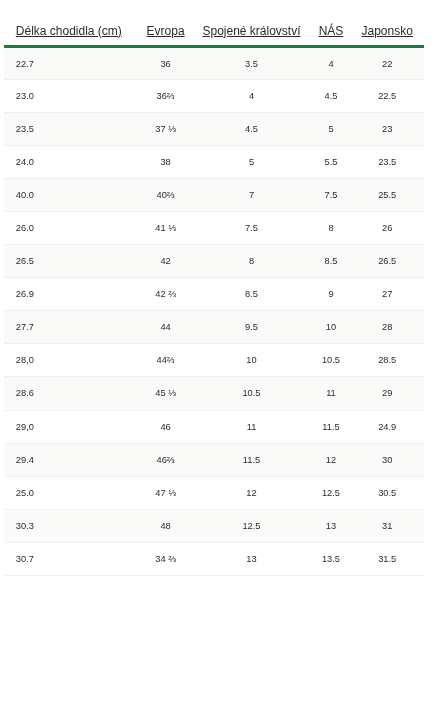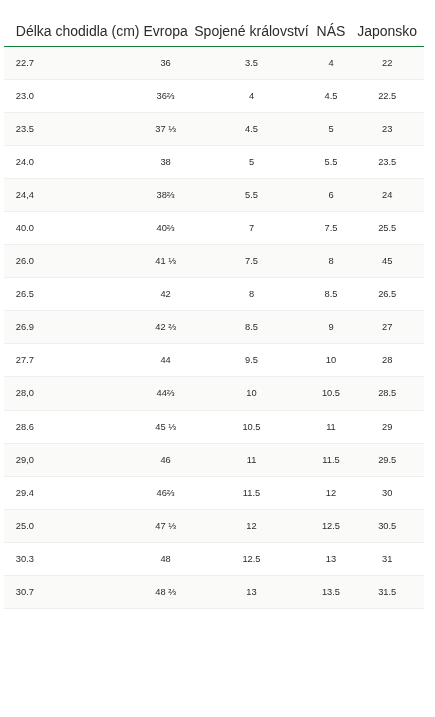--- a/index.html
+++ b/index.html
@@ -26,29 +26,30 @@
   }
 
   .size-table {
     width: 420px;
     border-collapse: collapse;
     table-layout: fixed;
   }
 
   .size-table th {
     font-weight: 400;
-    font-size: 14px;
+    font-size: 12px;
     line-height: 12px;
     color: #2b2b2b;
     text-align: center;
     height: 32.5px;
     padding: 2px 0 0 0;
-    border-bottom: 1px solid #15803d;
+    border-bottom: 3px solid #15803d;
     vertical-align: middle;
     white-space: nowrap;
+    text-decoration: underline;
   }
 
   .size-table td {
     font-size: 9.3px;
     line-height: 12px;
     color: #2b2b2b;
     text-align: center;
     height: 33.05px;
     padding: 0;
     border-bottom: 1px solid #efefef;
@@ -103,39 +104,32 @@
           <td class="col col-japan">23</td>
         </tr>
         <tr class="data-row">
           <td class="col col-foot_length">24.0</td>
           <td class="col col-europe">38</td>
           <td class="col col-uk">5</td>
           <td class="col col-us">5.5</td>
           <td class="col col-japan">23.5</td>
         </tr>
         <tr class="data-row">
-          <td class="col col-foot_length">24,4</td>
-          <td class="col col-europe">38⅔</td>
-          <td class="col col-uk">5.5</td>
-          <td class="col col-us">6</td>
-          <td class="col col-japan">24</td>
-        </tr>
-        <tr class="data-row">
           <td class="col col-foot_length">40.0</td>
           <td class="col col-europe">40⅔</td>
           <td class="col col-uk">7</td>
           <td class="col col-us">7.5</td>
           <td class="col col-japan">25.5</td>
         </tr>
         <tr class="data-row">
           <td class="col col-foot_length">26.0</td>
           <td class="col col-europe">41 ⅓</td>
           <td class="col col-uk">7.5</td>
           <td class="col col-us">8</td>
-          <td class="col col-japan">45</td>
+          <td class="col col-japan">26</td>
         </tr>
         <tr class="data-row">
           <td class="col col-foot_length">26.5</td>
           <td class="col col-europe">42</td>
           <td class="col col-uk">8</td>
           <td class="col col-us">8.5</td>
           <td class="col col-japan">26.5</td>
         </tr>
         <tr class="data-row">
           <td class="col col-foot_length">26.9</td>
@@ -163,21 +157,21 @@
           <td class="col col-europe">45 ⅓</td>
           <td class="col col-uk">10.5</td>
           <td class="col col-us">11</td>
           <td class="col col-japan">29</td>
         </tr>
         <tr class="data-row">
           <td class="col col-foot_length">29,0</td>
           <td class="col col-europe">46</td>
           <td class="col col-uk">11</td>
           <td class="col col-us">11.5</td>
-          <td class="col col-japan">29.5</td>
+          <td class="col col-japan">24.9</td>
         </tr>
         <tr class="data-row">
           <td class="col col-foot_length">29.4</td>
           <td class="col col-europe">46⅔</td>
           <td class="col col-uk">11.5</td>
           <td class="col col-us">12</td>
           <td class="col col-japan">30</td>
         </tr>
         <tr class="data-row">
           <td class="col col-foot_length">25.0</td>
@@ -188,20 +182,20 @@
         </tr>
         <tr class="data-row">
           <td class="col col-foot_length">30.3</td>
           <td class="col col-europe">48</td>
           <td class="col col-uk">12.5</td>
           <td class="col col-us">13</td>
           <td class="col col-japan">31</td>
         </tr>
         <tr class="data-row">
           <td class="col col-foot_length">30.7</td>
-          <td class="col col-europe">48 ⅔</td>
+          <td class="col col-europe">34 ⅔</td>
           <td class="col col-uk">13</td>
           <td class="col col-us">13.5</td>
           <td class="col col-japan">31.5</td>
         </tr>
     </tbody>
   </table>
 </div>
 
 </body></html>

